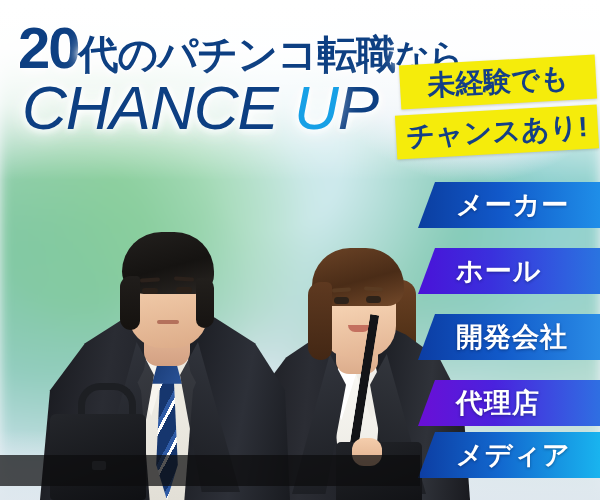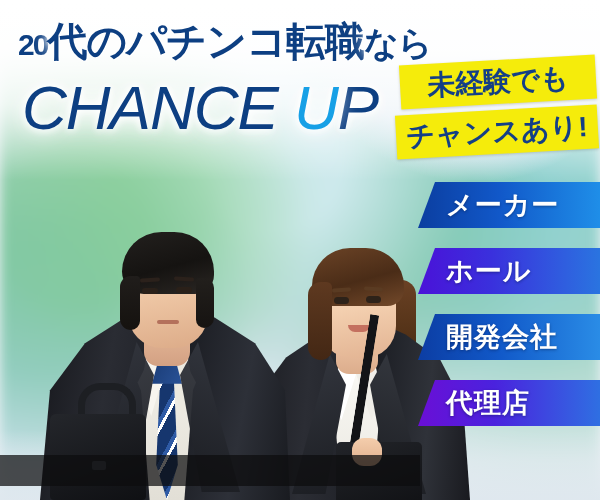--- a/index.html
+++ b/index.html
@@ -186,21 +186,21 @@
     background:linear-gradient(180deg,#f4cdac,#e0b08d);border-radius:12px;
   }
 
   
   .headline{
     position:absolute;left:18px;top:14px;
     font-size:40px;font-weight:bold;color:#0d3f82;
     letter-spacing:-1px;white-space:nowrap;
     text-shadow:0 0 7px #fff,0 0 7px #fff,0 0 14px #fff,0 0 20px #fff,1px 1px 0 #fff;
   }
-  .headline .num{font-size:30px;letter-spacing:-2px;}
+  .headline .num{font-size:58px;letter-spacing:-2px;}
   .headline .small{font-size:34px;}
 
   .logo{
     position:absolute;left:22px;top:72px;
     font-size:62px;font-weight:normal;font-style:italic;
     color:#0d3f82;letter-spacing:-1px;white-space:nowrap;
     text-shadow:0 0 8px #fff,0 0 8px #fff,0 0 18px #fff,0 0 26px #fff;
   }
   .logo .up-u{color:#17a0e6;position:relative;display:inline-block;}
 
@@ -218,21 +218,21 @@
   
   .cat-list{position:absolute;left:0;top:0;width:600px;height:500px;}
   .cat{
     position:absolute;right:0;height:46px;width:182px;
     display:flex;align-items:center;
     clip-path:polygon(17px 0%,100% 0%,100% 100%,0% 100%);
     box-shadow:0 2px 5px rgba(0,0,0,.22);
   }
   .cat span{
     color:#ffffff;font-weight:bold;font-size:27px;
-    margin-left:28px;white-space:nowrap;letter-spacing:1px;
+    margin-left:38px;white-space:nowrap;letter-spacing:1px;
     text-shadow:0 1px 3px rgba(0,20,60,.45);
   }
   .cat.c1{top:182px;background:linear-gradient(90deg,#0b3ea0 0%,#1158c9 45%,#1f8ee8 100%);}
   .cat.c2{top:248px;background:linear-gradient(90deg,#4a12d8 0%,#3a30dd 40%,#2a74e0 100%);}
   .cat.c3{top:314px;background:linear-gradient(90deg,#0c3da3 0%,#1159c9 45%,#2a8ce6 100%);}
   .cat.c4{top:380px;background:linear-gradient(90deg,#6a0fd6 0%,#4a22de 42%,#2f6fe2 100%);}
   .cat.c5{top:432px;background:linear-gradient(90deg,#0d3da2 0%,#1268cf 45%,#19b4ef 100%);}
 
   
   .caption-band{
@@ -318,17 +318,20 @@
       </div>
     <div class="cat c3">
         <span>開発会社</span>
       </div>
     <div class="cat c2">
         <span>ホール</span>
       </div>
     <div class="cat c4">
         <span>代理店</span>
       </div>
+    <div class="cat c5">
+        <span>メディア</span>
+      </div>
   </div>
 
   <div class="caption-band"></div>
 
 </div>
 
 </body></html>

